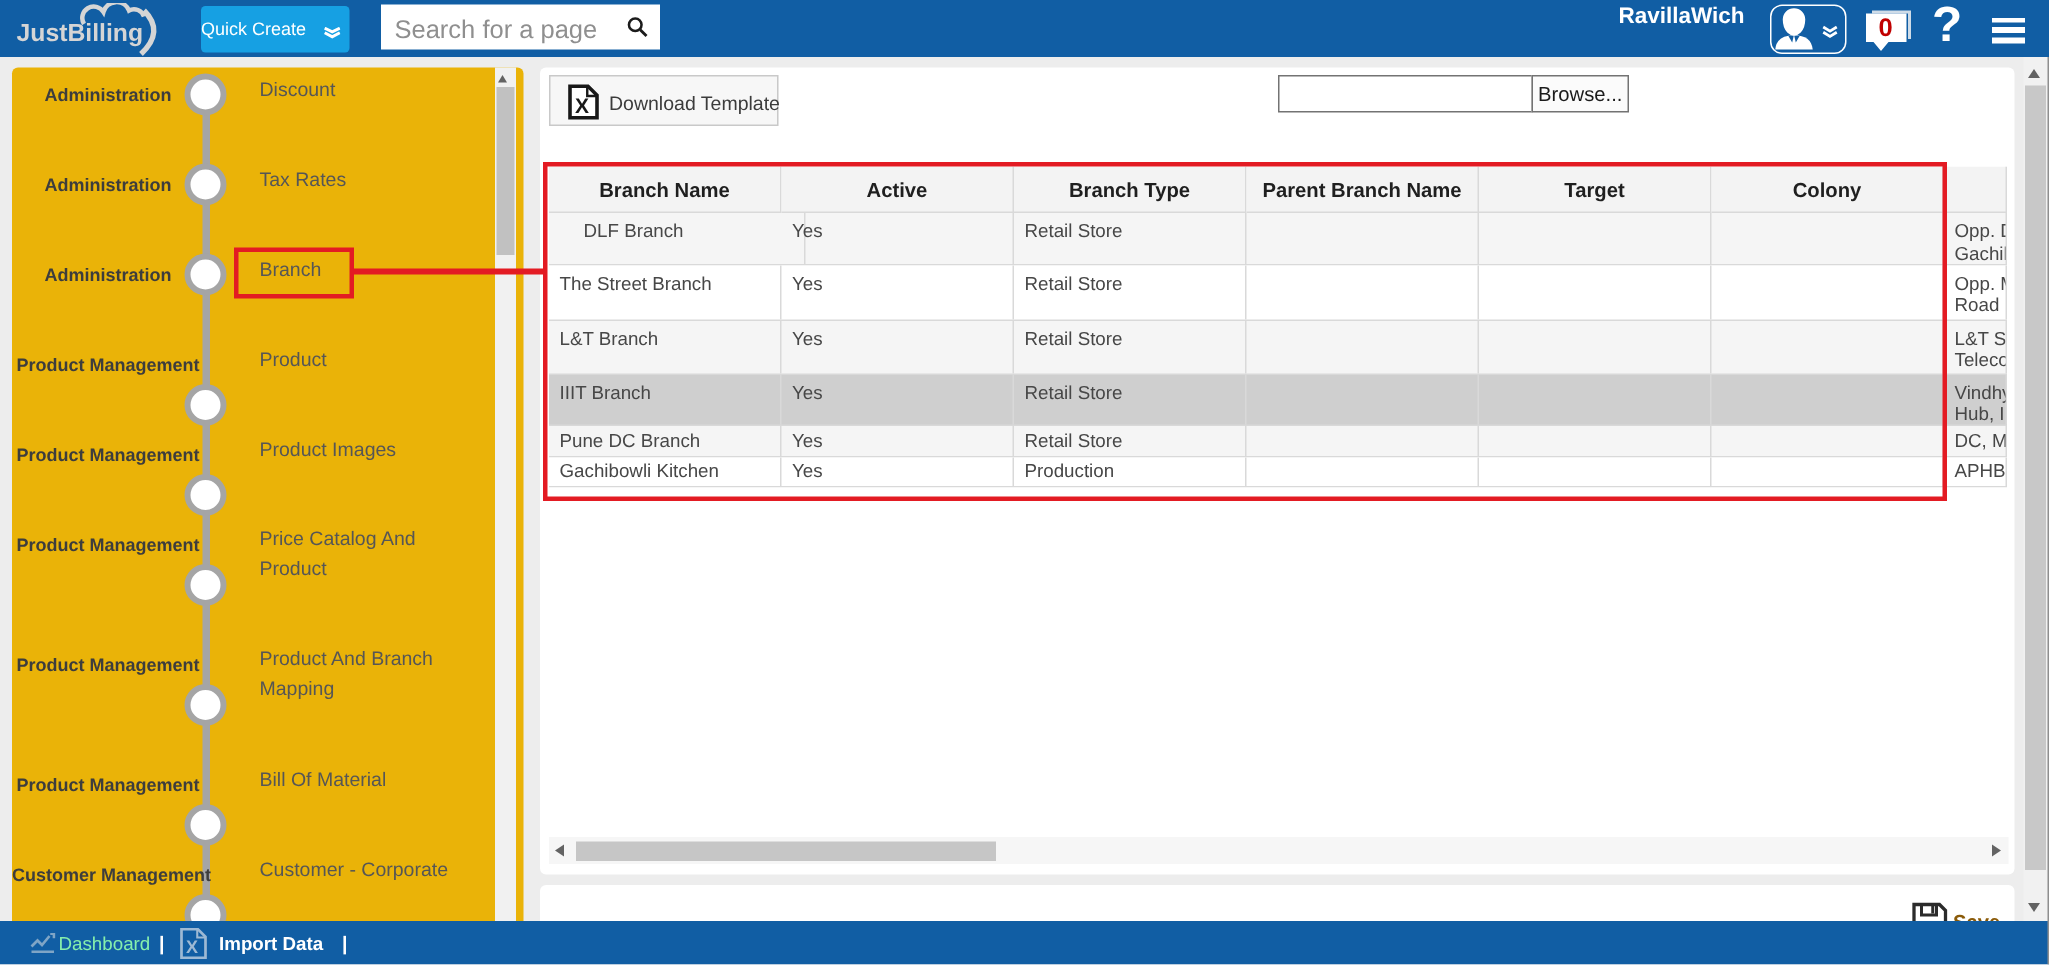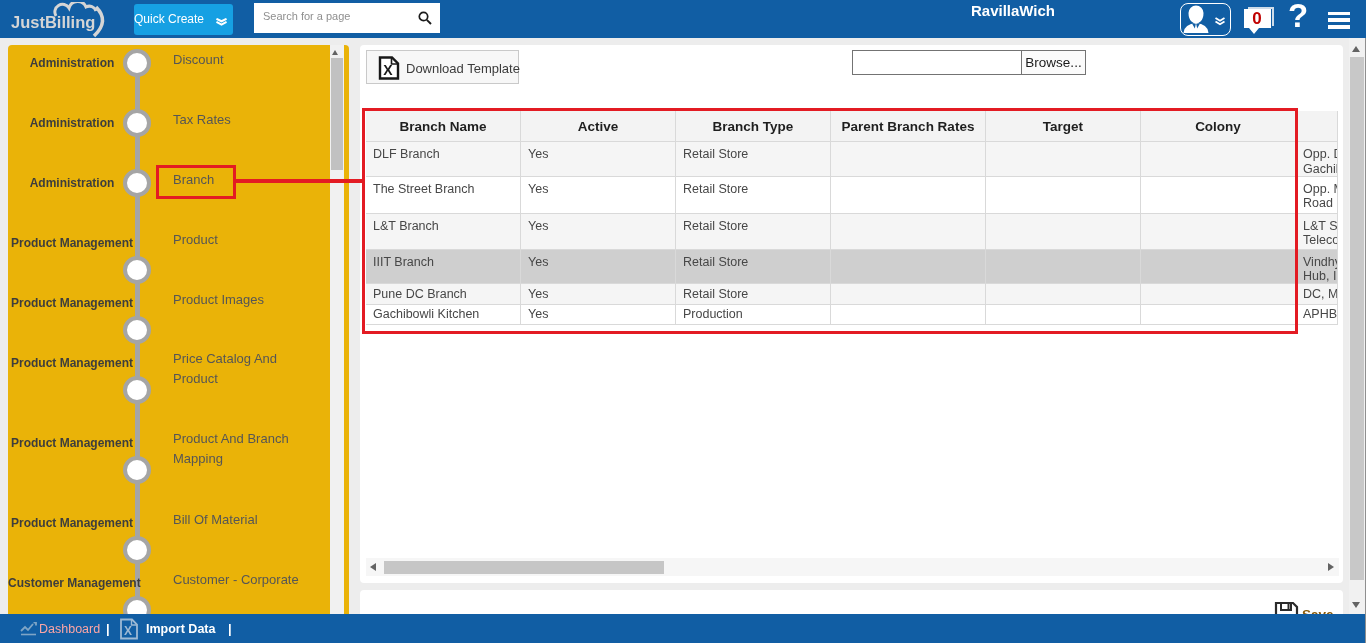--- a/index.html
+++ b/index.html
@@ -4,22 +4,22 @@
 <style>
   * { margin:0; padding:0; box-sizing:border-box; }
   html,body { width:1366px; height:643px; overflow:hidden; }
   body { font-family:"Liberation Sans", sans-serif; background:#ededed; position:relative; }
   .abs { position:absolute; }
 
   
   #topbar { position:absolute; left:0; top:0; width:1366px; height:38px; background:#115ea4; z-index:30; }
   #qc { position:absolute; left:134px; top:4px; width:99px; height:31px; background:#16a0e3; border-radius:3px; color:#fff; font-size:12px; padding-left:0; line-height:31px; white-space:nowrap; }
   #search { position:absolute; left:254px; top:3px; width:186px; height:30px; background:#fff; }
-  #search span { position:absolute; left:9px; top:7px; font-size:11px; color:#8f8f8f; }
-  #uname { position:absolute; right:203px; top:2px; width:300px; text-align:center; color:#fff; font-size:15px; font-weight:bold; }
+  #search span { position:absolute; left:9px; top:7px; font-size:17px; color:#8f8f8f; }
+  #uname { position:absolute; right:203px; top:2px; width:300px; text-align:right; color:#fff; font-size:15px; font-weight:bold; }
   #usub  { position:absolute; right:203px; top:20px; width:400px; text-align:right; color:#fff; font-size:11px; }
   #personbtn { position:absolute; left:1180px; top:2.5px; width:51px; height:33px; border:1.6px solid #fff; border-radius:8px; }
   #qmark { position:absolute; left:1288px; top:-3px; color:#fff; font-size:33px; font-weight:bold; }
   #burger { position:absolute; left:1328px; top:11.5px; }
   #burger div { width:22px; height:3.7px; background:#fff; margin-bottom:3.3px; }
 
   
   #footer { position:absolute; left:0; top:614px; width:1366px; height:29px; background:#115ea4; z-index:40; }
   #footer .t { position:absolute; top:7px; font-size:13px; }
 
@@ -110,21 +110,21 @@
       <div></div>
       <div></div>
     </div>
 </div>
 <div id="footer">
   <svg class="abs" style="left:20px;top:8px" width="17" height="14" viewBox="0 0 17 14">
     <path d="M1 9 L5 5 L8 8 L13 2" fill="none" stroke="#7fa5c6" stroke-width="1.8"></path>
     <path d="M13.5 0.5 L16 0.5 L16 3.5" fill="none" stroke="#7fa5c6" stroke-width="1.8"></path>
     <line x1="1" y1="12.5" x2="16" y2="12.5" stroke="#7fa5c6" stroke-width="1.6"></line>
   </svg>
-  <div class="t" style="left:39px;color:#fca5a5;font-size:12.5px;top:8px">Dashboard</div>
+  <div class="t" style="left:39px;color:#86efac;font-size:12.5px;top:8px">Dashboard</div>
   <div class="t" style="left:106px;color:#fff;font-weight:bold">|</div>
   <svg class="abs" style="left:119px;top:4px" width="20" height="22" viewBox="0 0 20 22">
     <path d="M2 1.5 h11 l5 5 v14 h-16 z" fill="none" stroke="#9db9d4" stroke-width="1.8"></path>
     <path d="M12.5 1.5 v5.5 h5.5" fill="none" stroke="#9db9d4" stroke-width="1.4"></path>
     <text x="9" y="17" font-size="12" font-weight="bold" fill="#9db9d4" text-anchor="middle" font-family="Liberation Sans, sans-serif">X</text>
   </svg>
   <div class="t" style="left:146px;color:#fff;font-weight:bold;font-size:12.5px;top:8px">Import Data</div>
   <div class="t" style="left:228px;color:#fff;font-weight:bold">|</div>
 </div>
 <div id="vsb">
@@ -179,27 +179,27 @@
     <span>Download Template</span>
   </div>
   <div id="fileinput"></div>
   <div id="browsebtn">Browse...</div>
 
   <div id="tablewrap">
 
     <div class="hrow" style="left:0;width:155px">Branch Name</div>
     <div class="hrow" style="left:310px;width:155px">Branch Type</div>
     <div class="hrow" style="left:155px;width:155px">Active</div>
-    <div class="hrow" style="left:465px;width:155px">Parent Branch Rates</div>
+    <div class="hrow" style="left:465px;width:155px">Parent Branch Name</div>
     <div class="hrow" style="left:620px;width:155px">Target</div>
     <div class="hrow" style="left:775px;width:155px">Colony</div>
     <div class="hrow" style="left:930px;width:42px"></div>
 
     <div class="row" style="top:31px;height:34.5px;background:#f5f5f5">
-      <div class="cell" style="left:0;width:155px">DLF Branch</div>
+      <div class="cell" style="left:16px;width:155px">DLF Branch</div>
       <div class="cell" style="left:155px;width:155px">Yes</div>
       <div class="cell" style="left:310px;width:155px">Retail Store</div>
       <div class="cell" style="left:465px;width:155px"></div>
       <div class="cell" style="left:620px;width:155px"></div>
       <div class="cell" style="left:775px;width:155px"></div>
       <div class="cell" style="left:930px;width:42px">Opp. DLF,<br>Gachihbowli</div>
     </div>
 
     <div class="row" style="top:65.5px;height:37px;background:#ffffff">
       <div class="cell" style="left:0;width:155px">The Street Branch</div>

